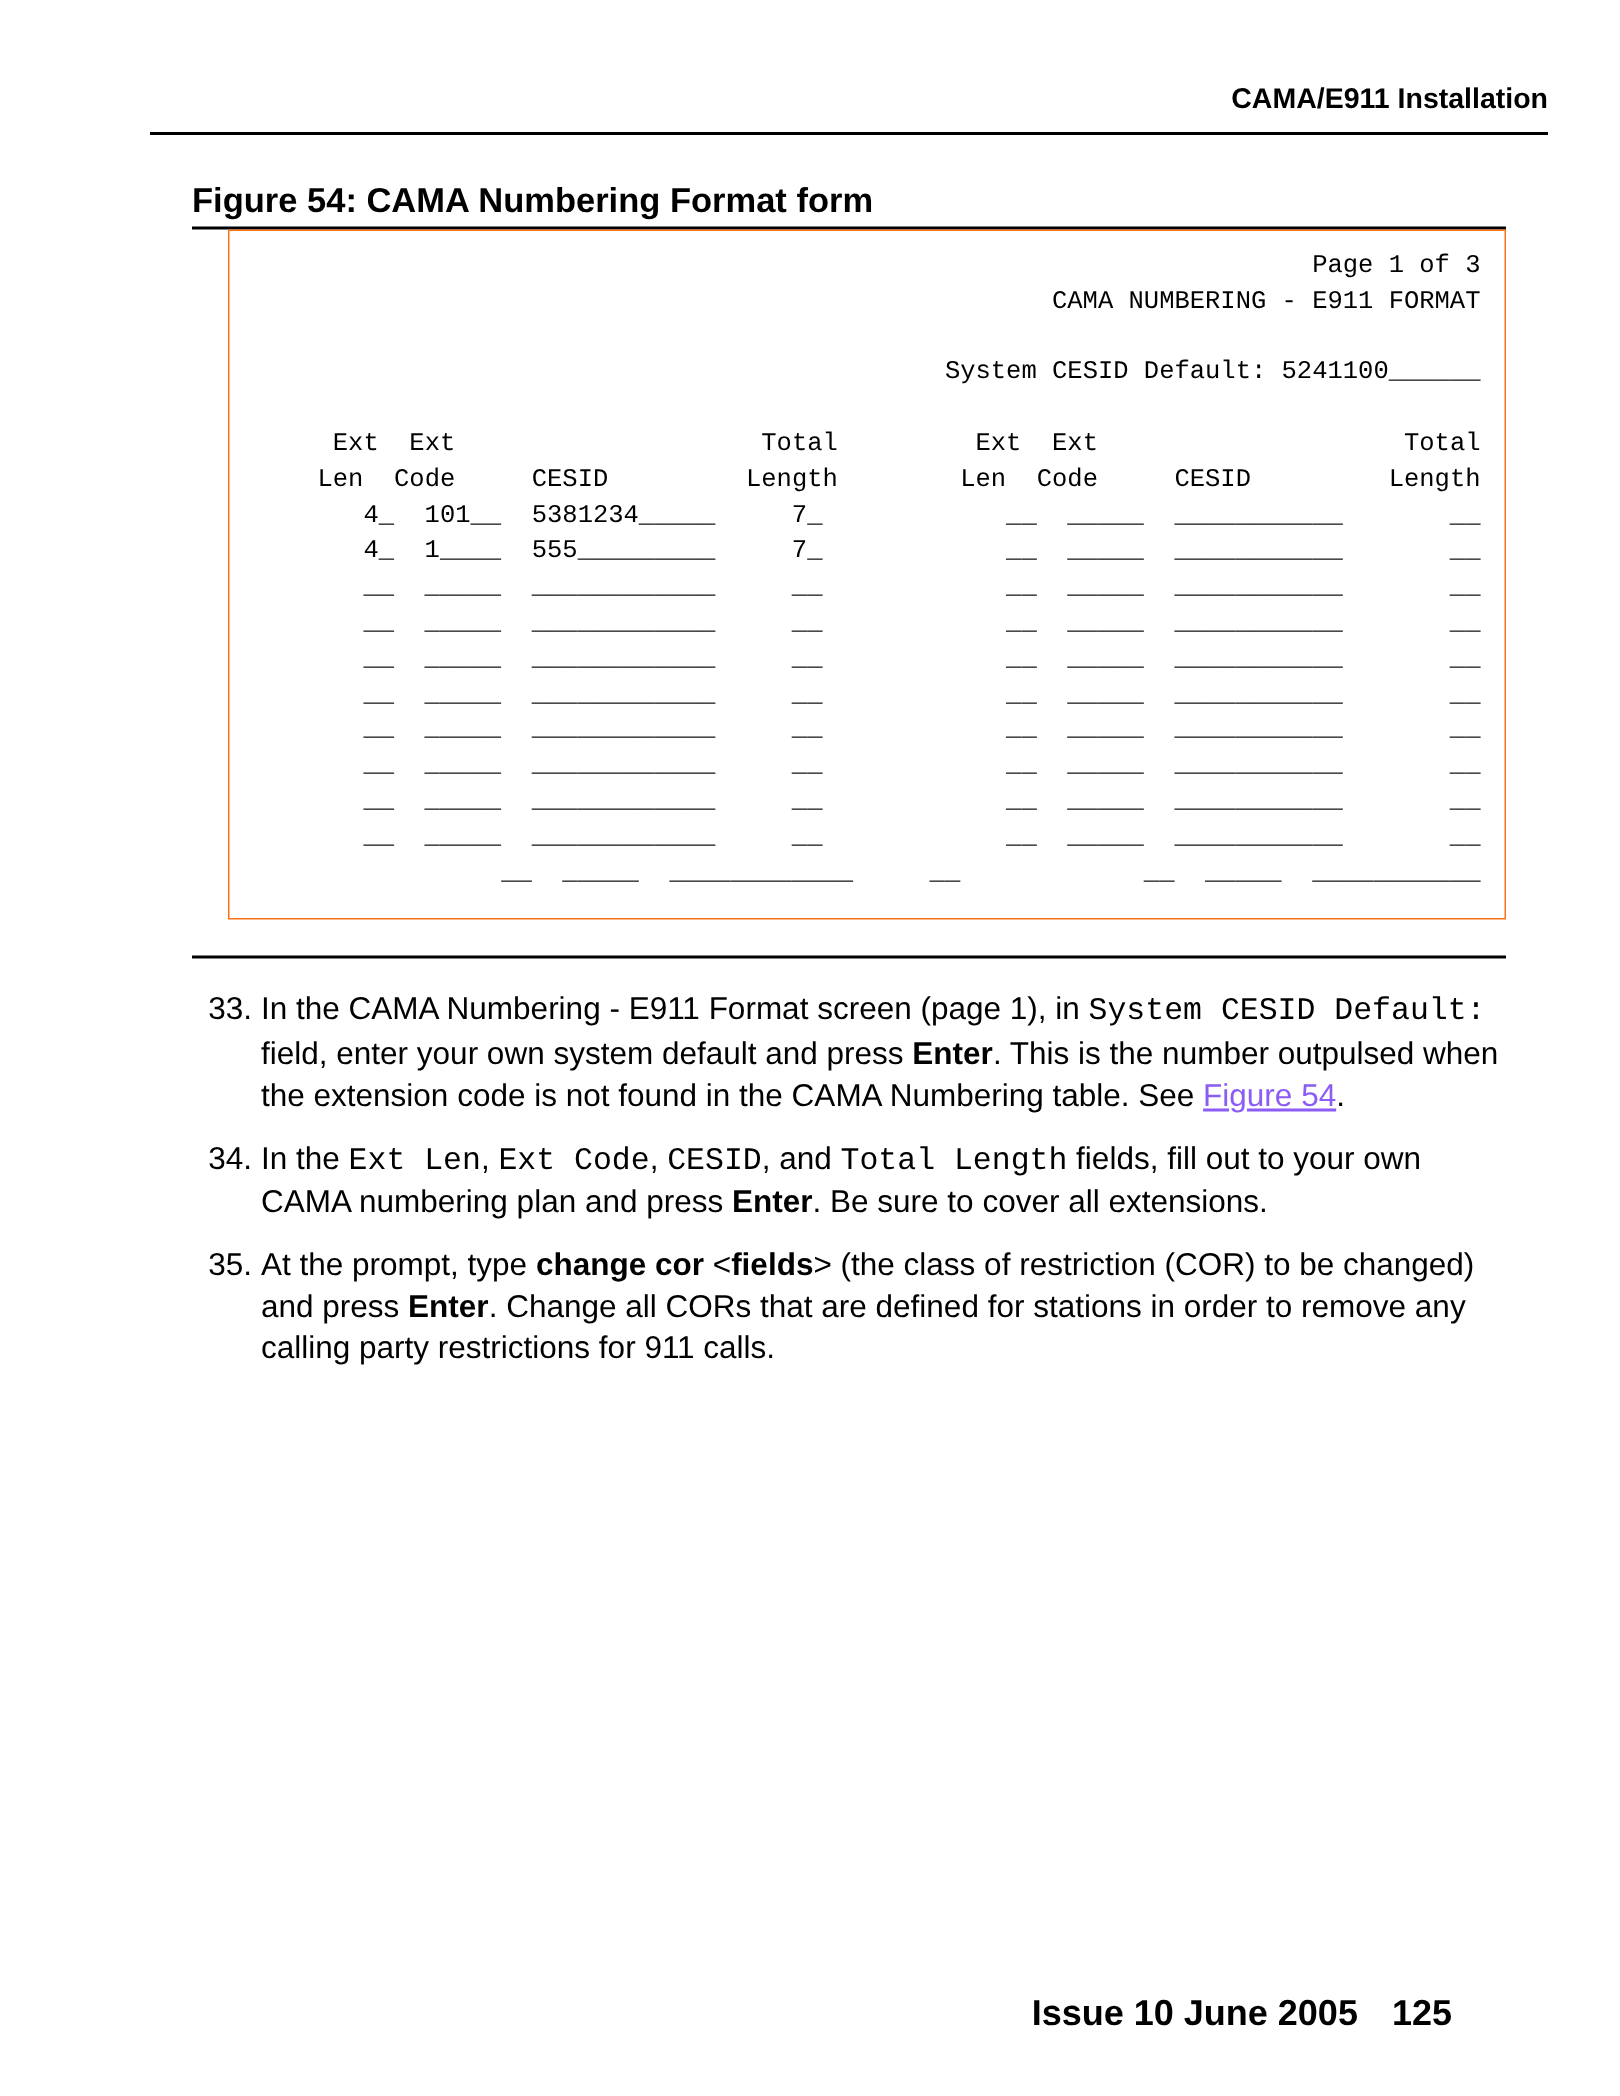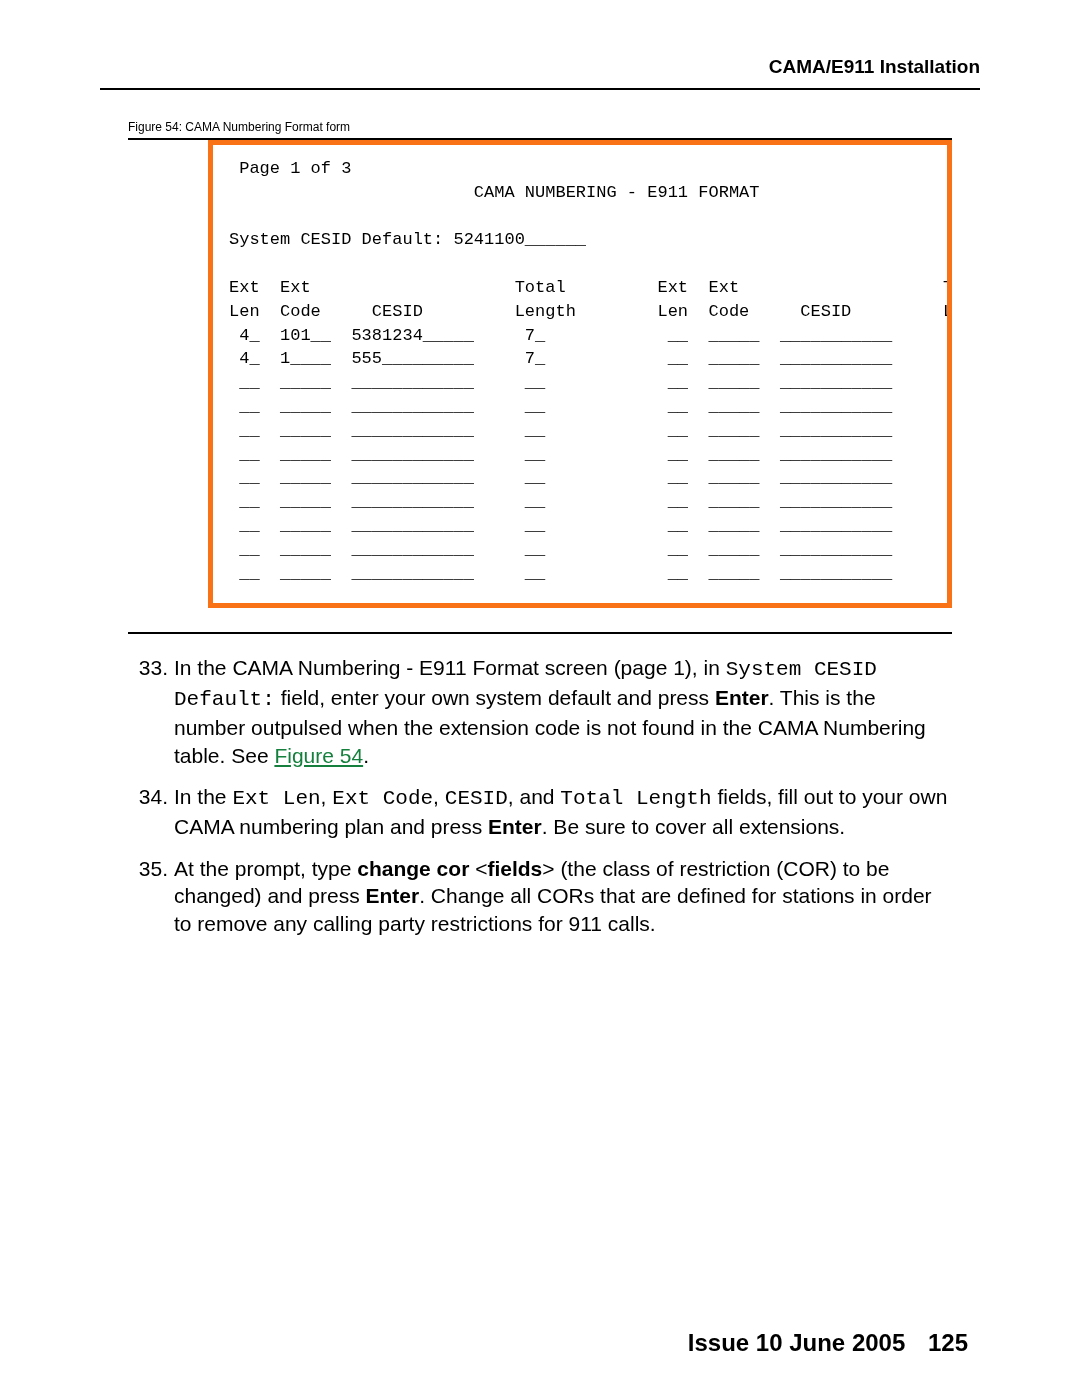--- a/index.html
+++ b/index.html
@@ -9,53 +9,54 @@
     width: 1080px;
     height: 1397px;
     background: #fff;
     font-family: Arial, Helvetica, sans-serif;
     color: #000;
   }
   .page {
     box-sizing: border-box;
     width: 1080px;
     height: 1397px;
-    padding: 56px 100px 40px 100px;
+    padding: 56px 48px 40px 100px;
     position: relative;
   }
   .section-header {
     text-align: right;
     font-weight: bold;
     font-size: 19px;
     margin-bottom: 6px;
   }
   .top-rule {
     border: 0;
     border-top: 2px solid #000;
     margin: 10px 0 30px 0;
   }
   .fig-caption {
-    font-weight: normal;
-    font-size: 12px;
+    font-weight: bold;
+    font-size: 23px;
     margin: 0 28px 4px 28px;
   }
   .fig-underline {
     border: 0;
     border-top: 2px solid #000;
     margin: 0 28px 0 28px;
   }
   .terminal-box {
-    margin: 0 28px 0 108px;
-    border: 5px solid #f97316;
+    margin: 0 28px 0 52px;
+    border: 1px solid #f97316;
     padding: 12px 16px 18px 16px;
     font-family: "Courier New", Courier, monospace;
     font-size: 17px;
     line-height: 1.4;
     white-space: pre;
     overflow: hidden;
+    text-align: right;
   }
   .fig-bottom-rule {
     border: 0;
     border-top: 2px solid #000;
     margin: 24px 28px 20px 28px;
   }
   .steps {
     margin: 0 28px 0 28px;
     font-size: 21px;
     line-height: 1.32;
@@ -69,21 +70,21 @@
     text-align: right;
     padding-right: 6px;
   }
   .step-body {
     flex: 1 1 auto;
   }
   .mono {
     font-family: Liberation Mono, monospace;
   }
   .bold { font-weight: bold; }
-  .figlink { color: #15803d; text-decoration: underline; }
+  .figlink { color: #8b5cf6; text-decoration: underline; }
   .footer {
     position: absolute;
     bottom: 40px;
     right: 112px;
     font-size: 24px;
     font-weight: bold;
   }
   .footer .pnum { margin-left: 16px; }
 </style>
 </head>

